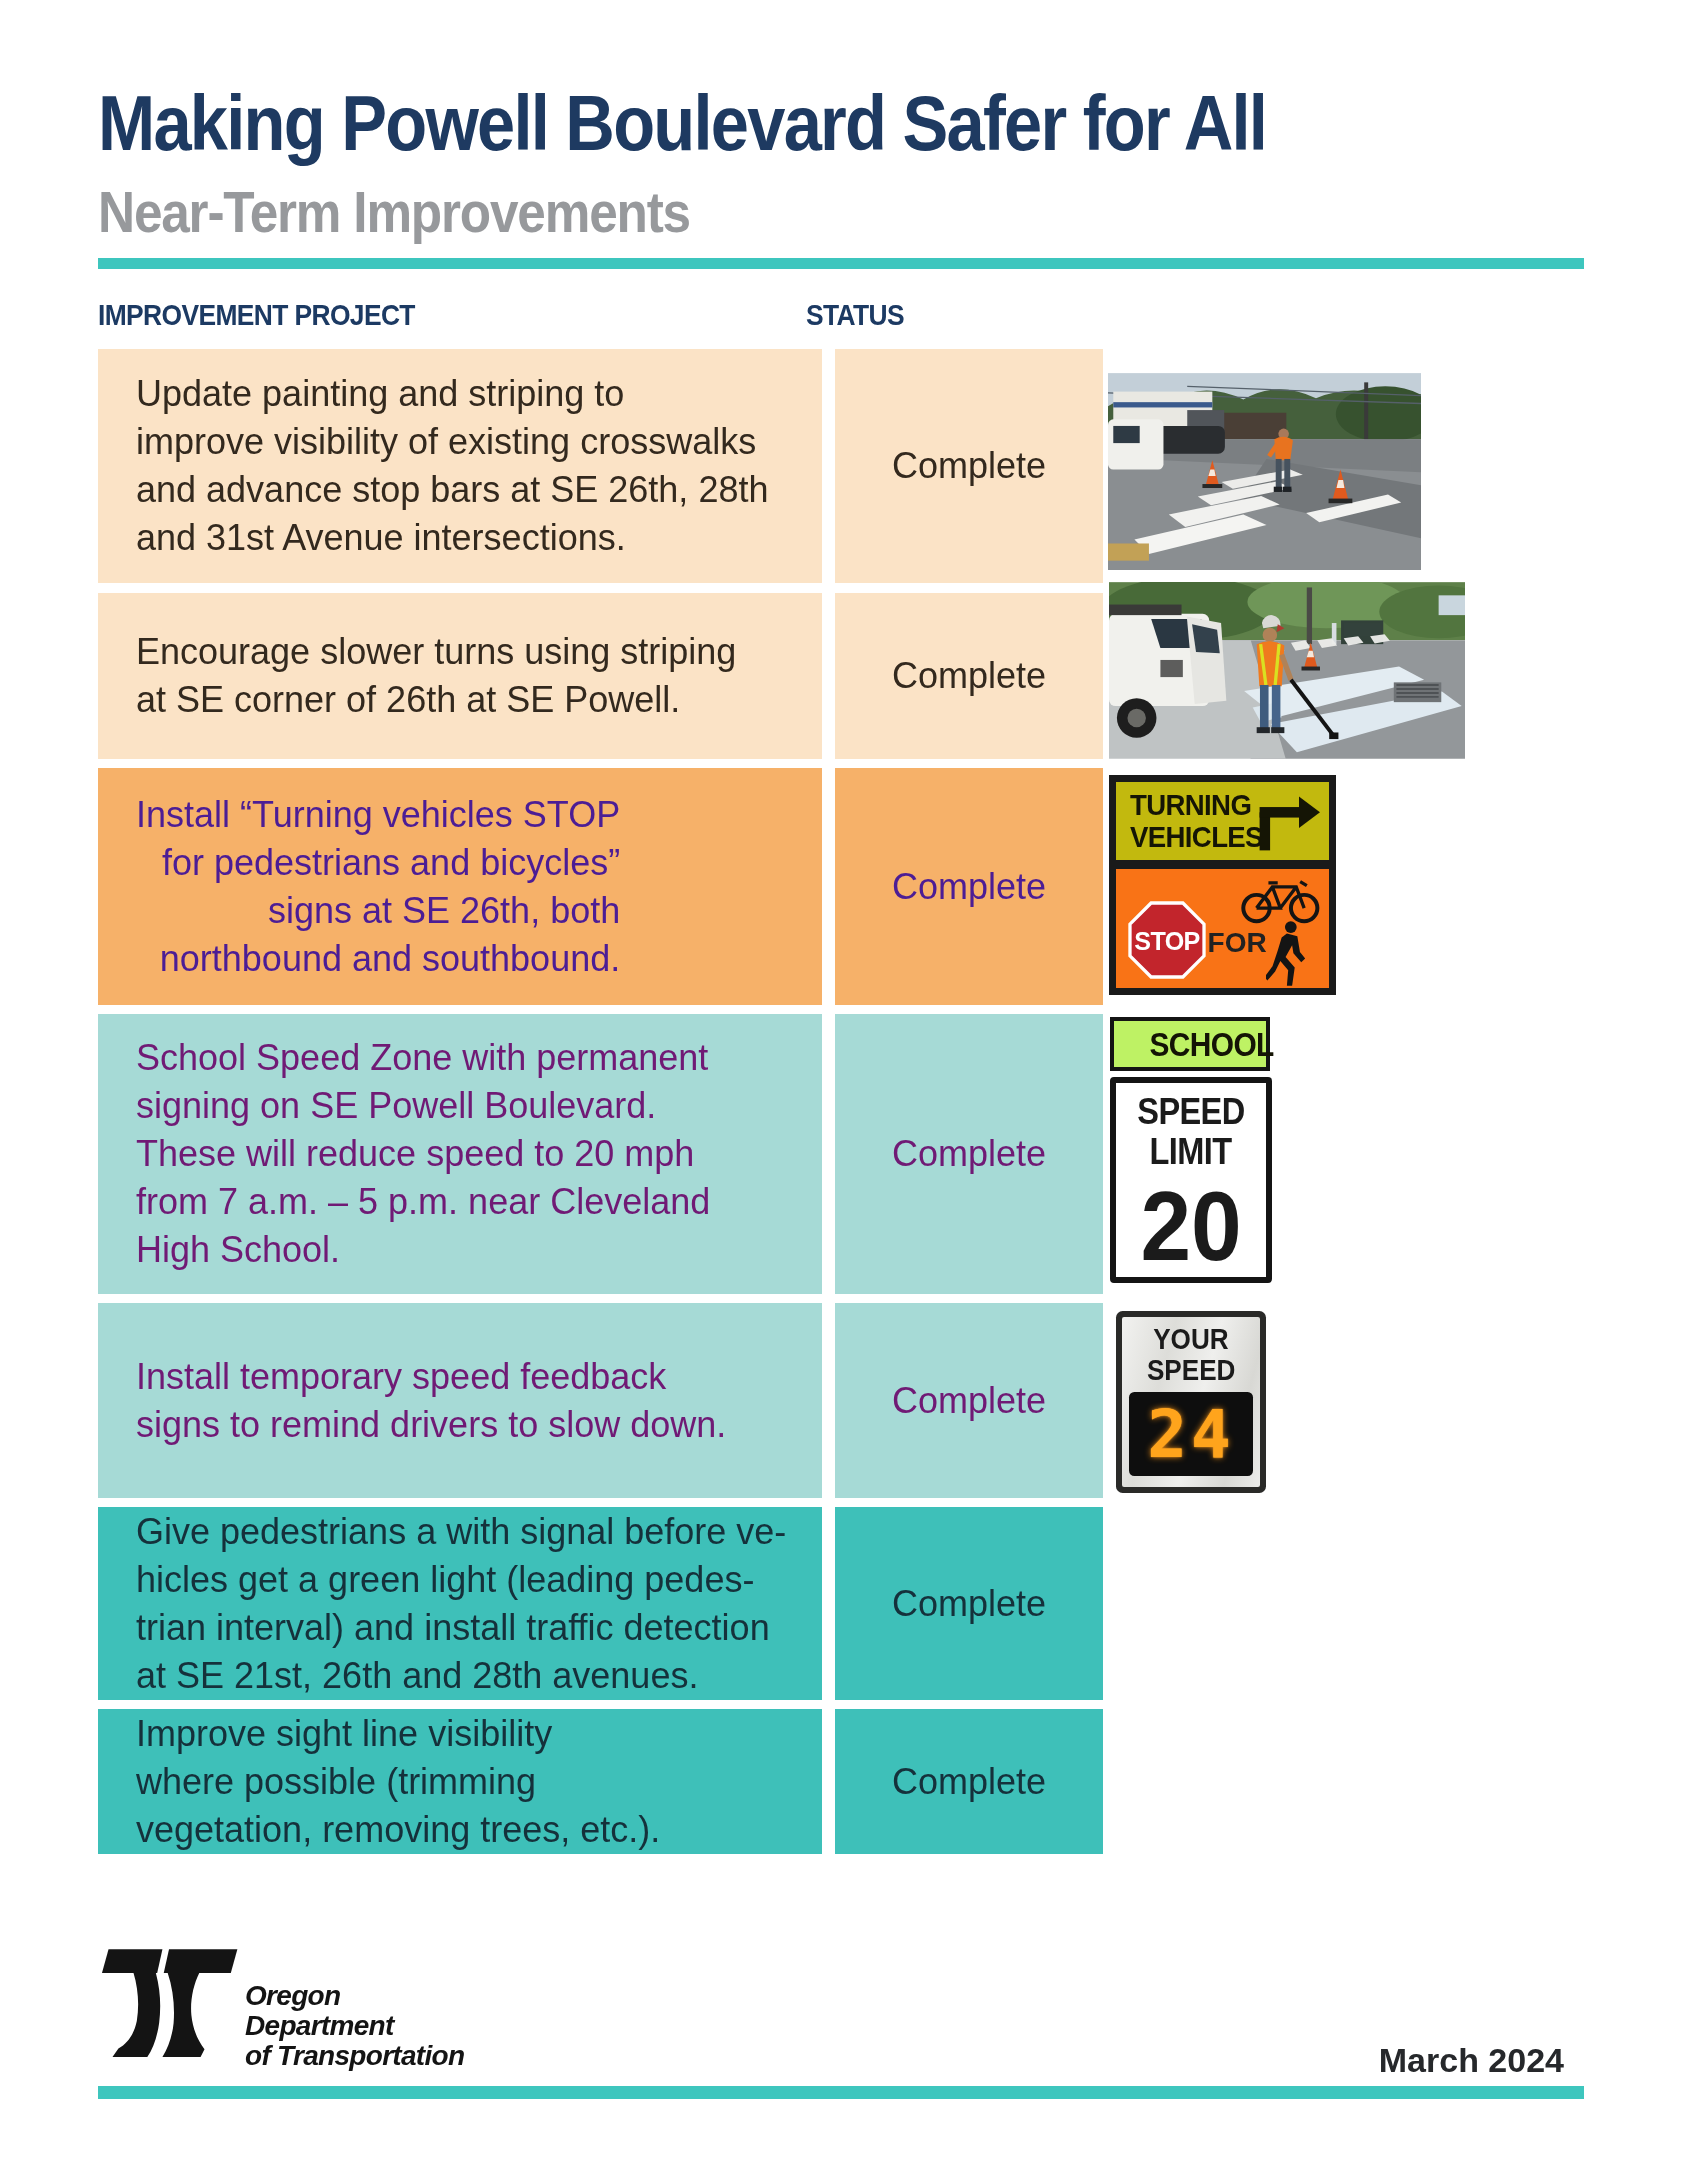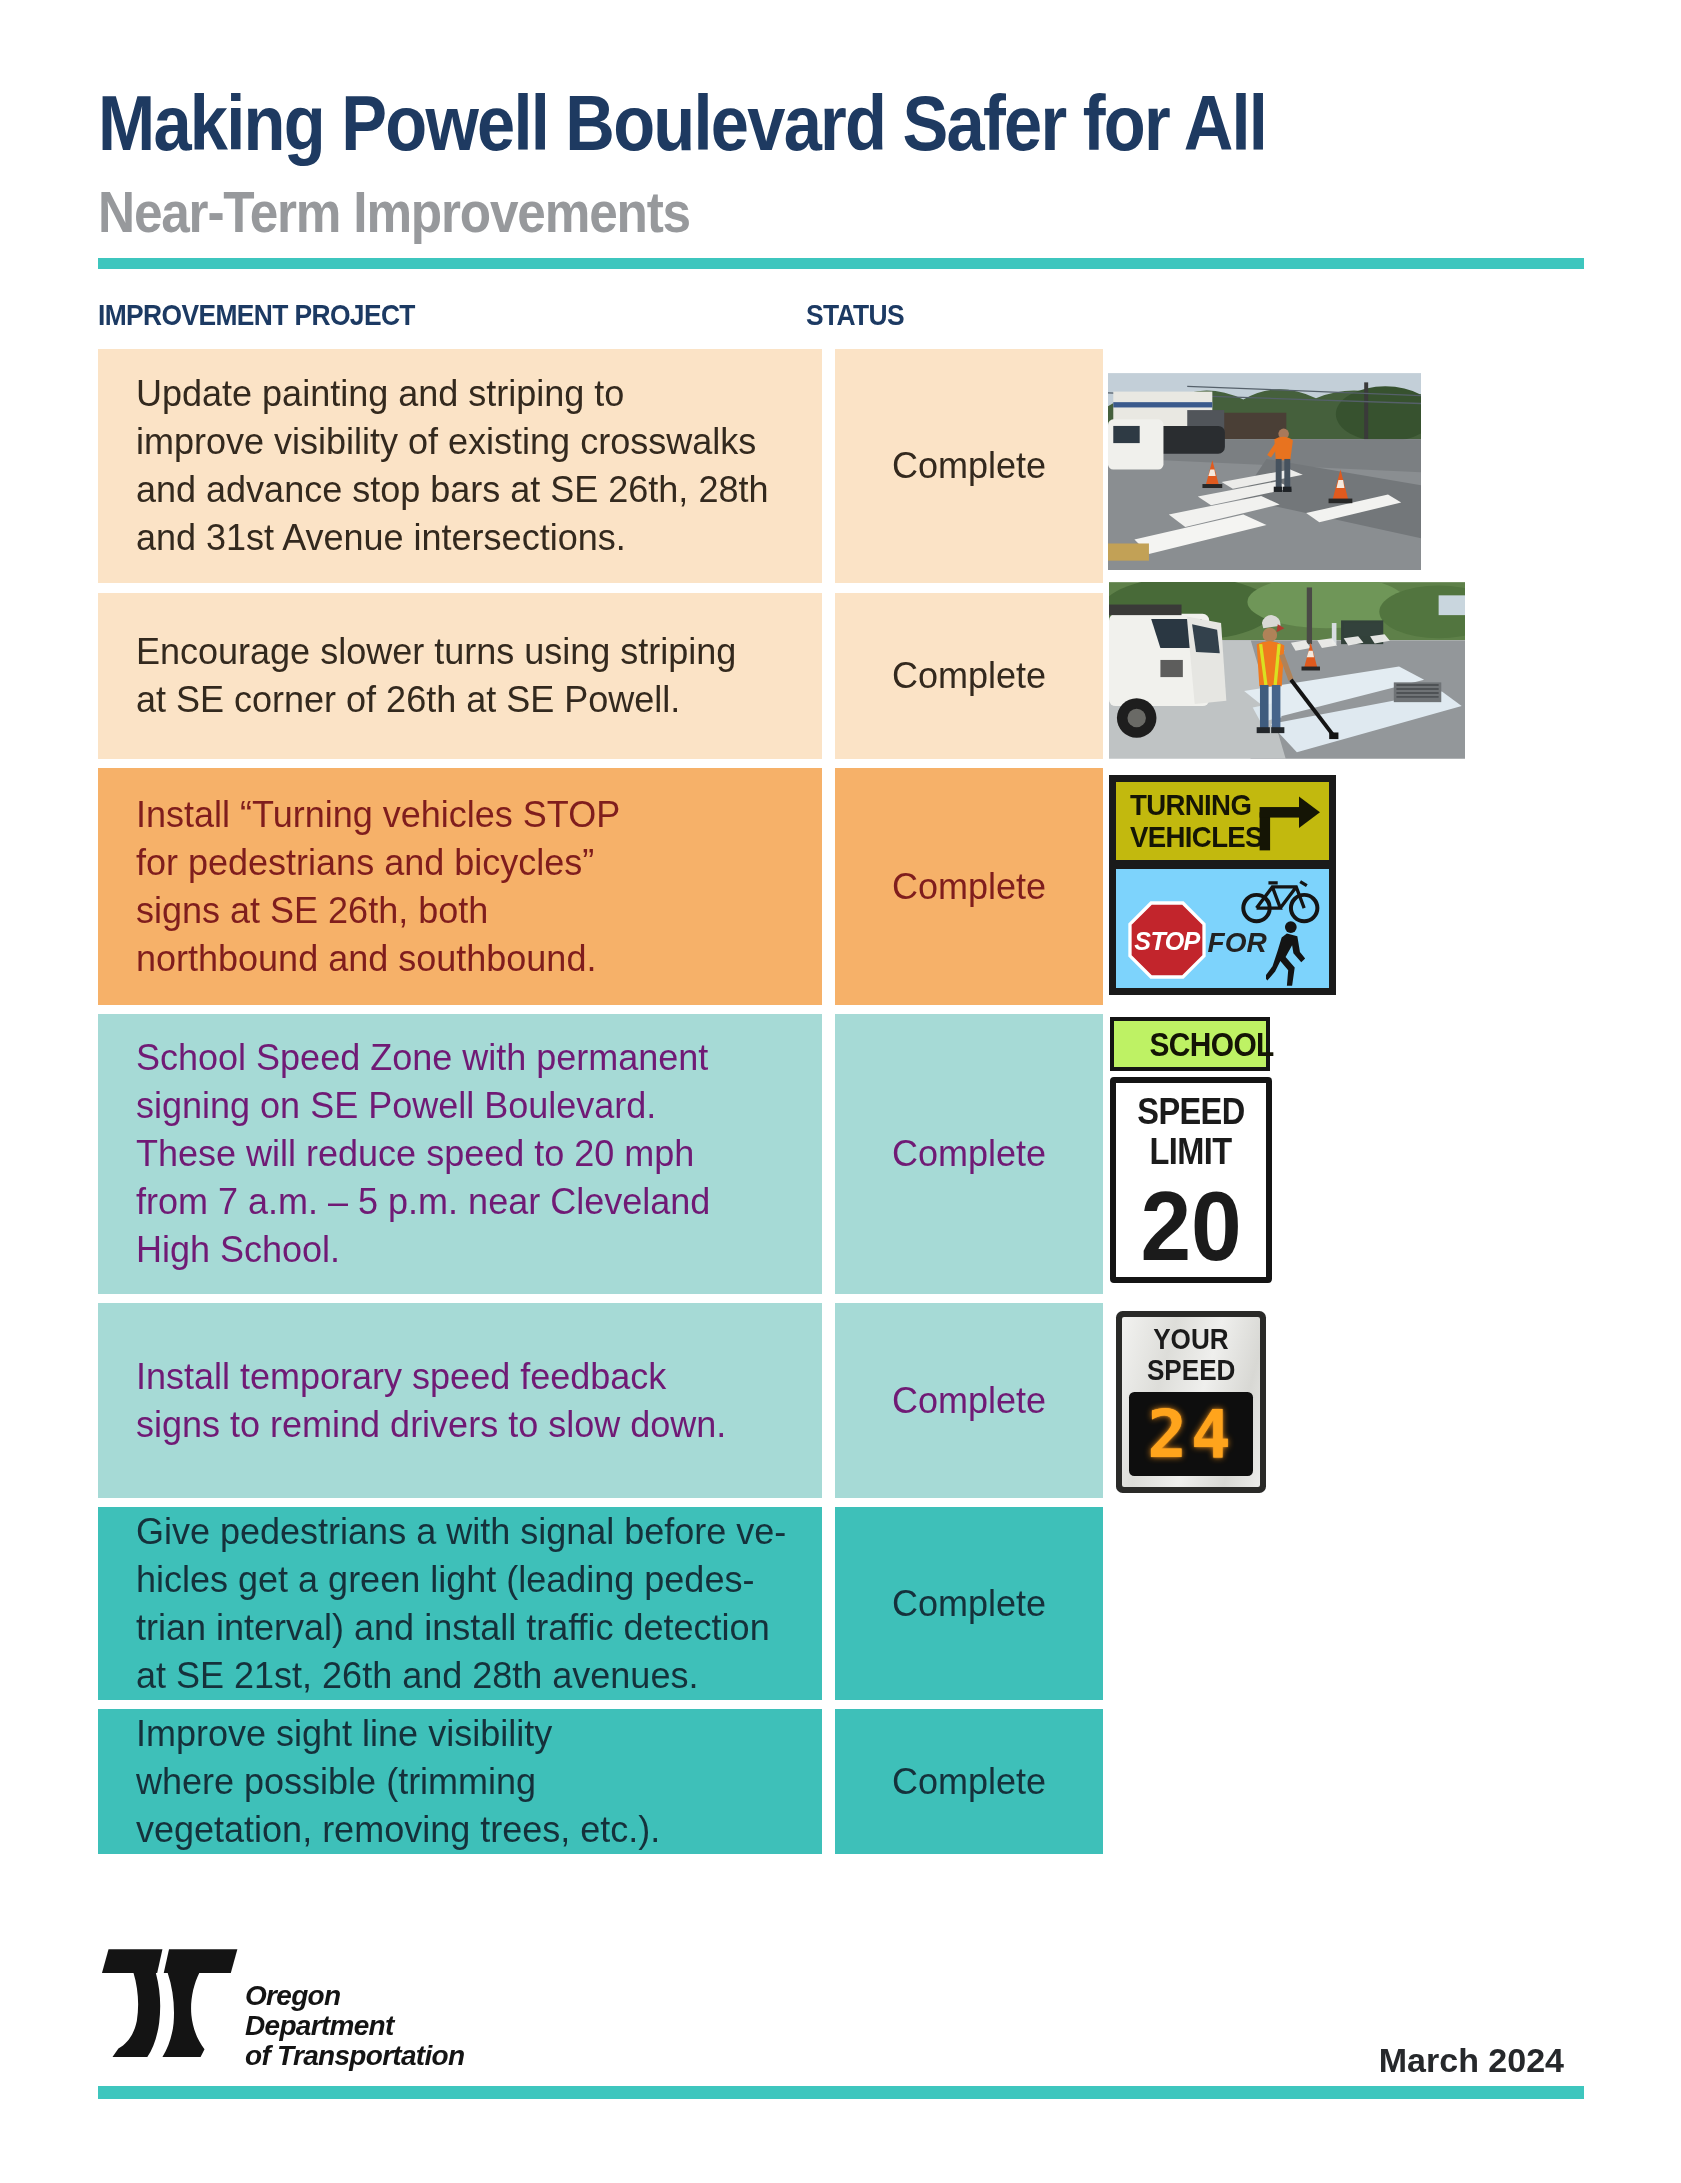--- a/index.html
+++ b/index.html
@@ -48,21 +48,21 @@
   }
   .v-peach  .cell-project, .v-peach  .cell-status { background:#FBE3C6; }
   .v-orange .cell-project, .v-orange .cell-status { background:#F6B169; }
   .v-tealL  .cell-project, .v-tealL  .cell-status { background:#A6DAD6; }
   .v-tealD  .cell-project, .v-tealD  .cell-status { background:#3EC0B9; }
   .project-text {
     font-size:36px; line-height:48px; white-space:pre-line;
   }
   .status-text { font-size:36px; }
   .v-peach .project-text,  .v-peach .status-text  { color:#33291E; }
-  .v-orange .project-text, .v-orange .status-text { color:#7f1d1d; }
+  .v-orange .project-text, .v-orange .status-text { color:#4c1d95;text-align:right; }
   .v-tealL .project-text,  .v-tealL .status-text  { color:#701a75; }
   .v-tealD .project-text,  .v-tealD .status-text  { color:#15313B; }
 
   
   .photo { display:block; }
 
   
   .sign-turning {
     left:1109px; top:775px; width:227px; height:220px;
     background:#1A1A1A; padding:6.6px; display:flex; flex-direction:column;
@@ -71,21 +71,21 @@
     background:#C2B90E; height:78px; position:relative;
     display:flex; align-items:center; padding-left:14.5px;
   }
   .sign-turning .yellow-text {
     font-size:30px; line-height:32px; font-weight:bold; color:#151505;
     letter-spacing:-0.7px; transform:scaleX(.92); transform-origin:0 50%;
   }
   .sign-turning .arrow-wrap { position:absolute; right:6.6px; top:8px; }
   .sign-turning .divider { height:9.2px; background:#1A1A1A; }
   .sign-turning .white-panel {
-    background:#7dd3fc; flex:1; position:relative;font-style:italic;
+    background:#f97316; flex:1; position:relative;
   }
   .stop-octagon-wrap { position:absolute; left:12px; top:32px; }
   .for-label {
     position:absolute; left:92px; top:58px;
     font-size:28px; font-weight:bold; color:#222222;
   }
   .bike-wrap { position:absolute; right:5.3px; top:6.6px; }
   .ped-wrap  { position:absolute; right:16px; top:51px; }
 
   

